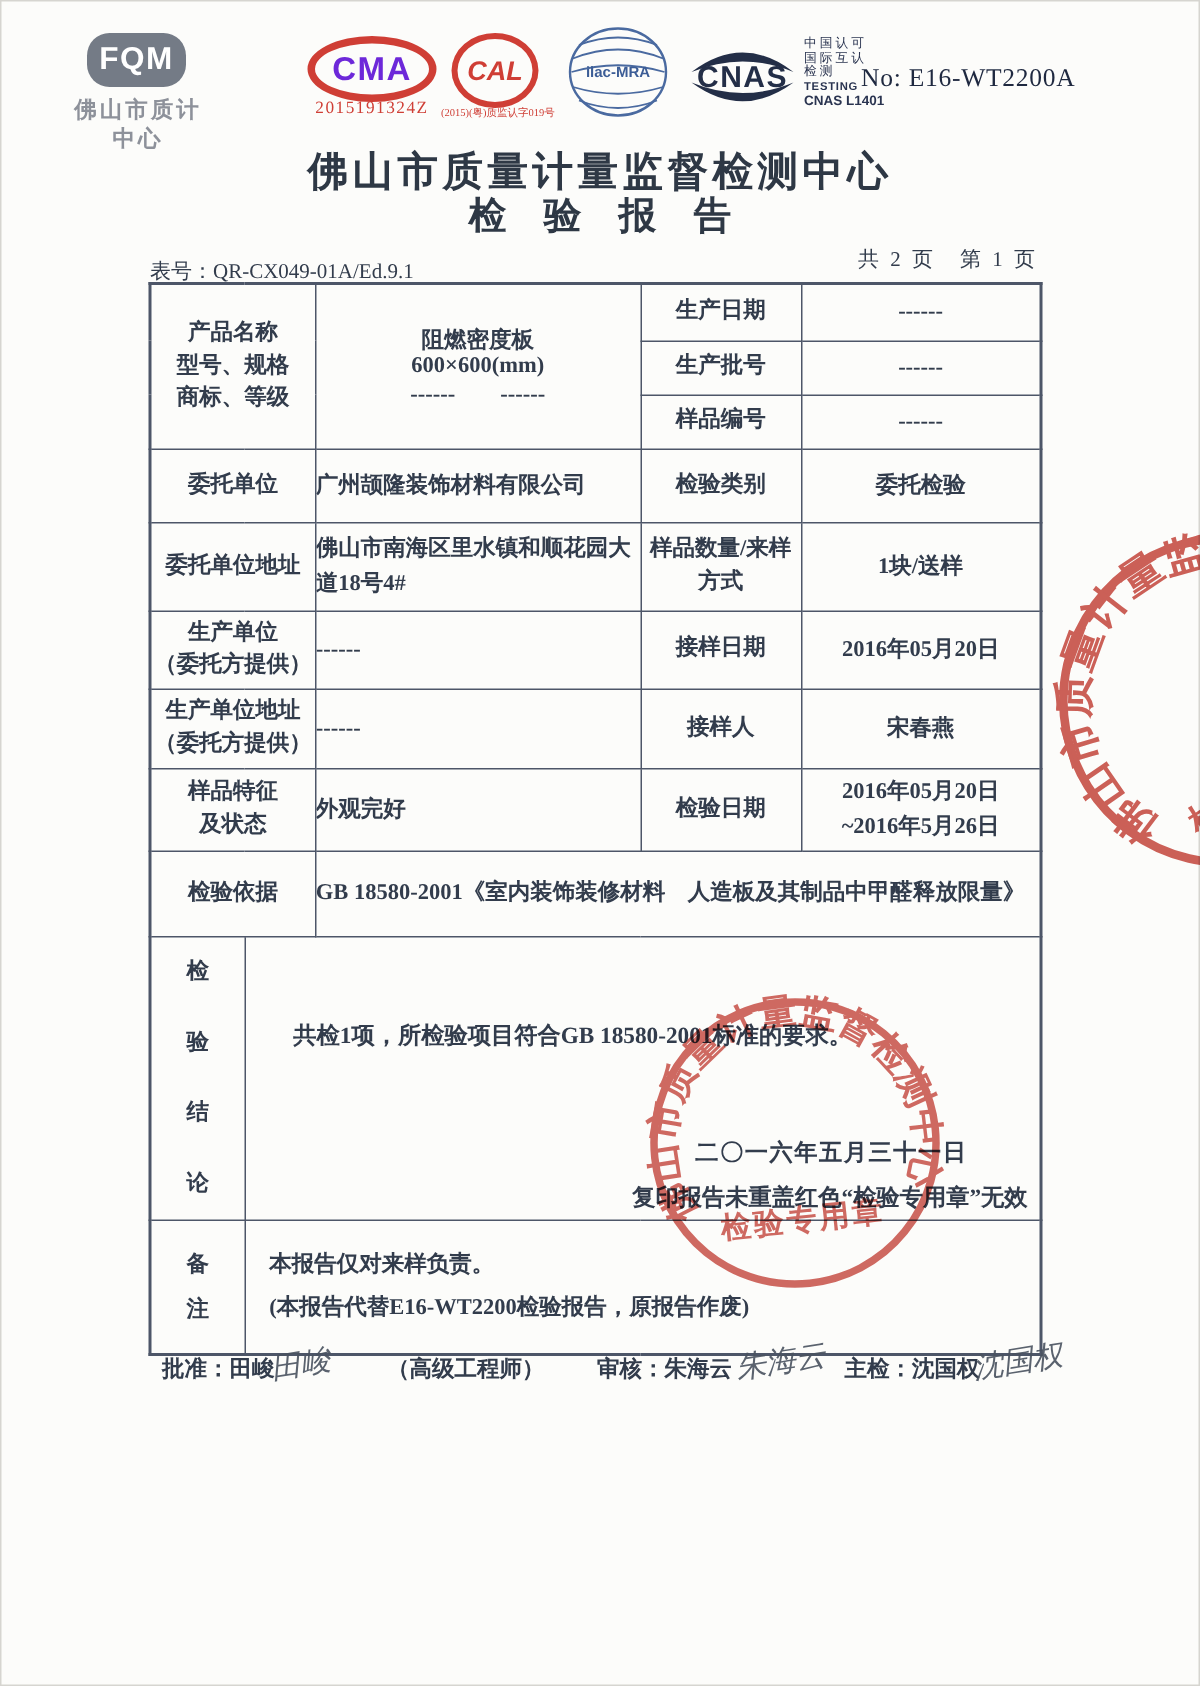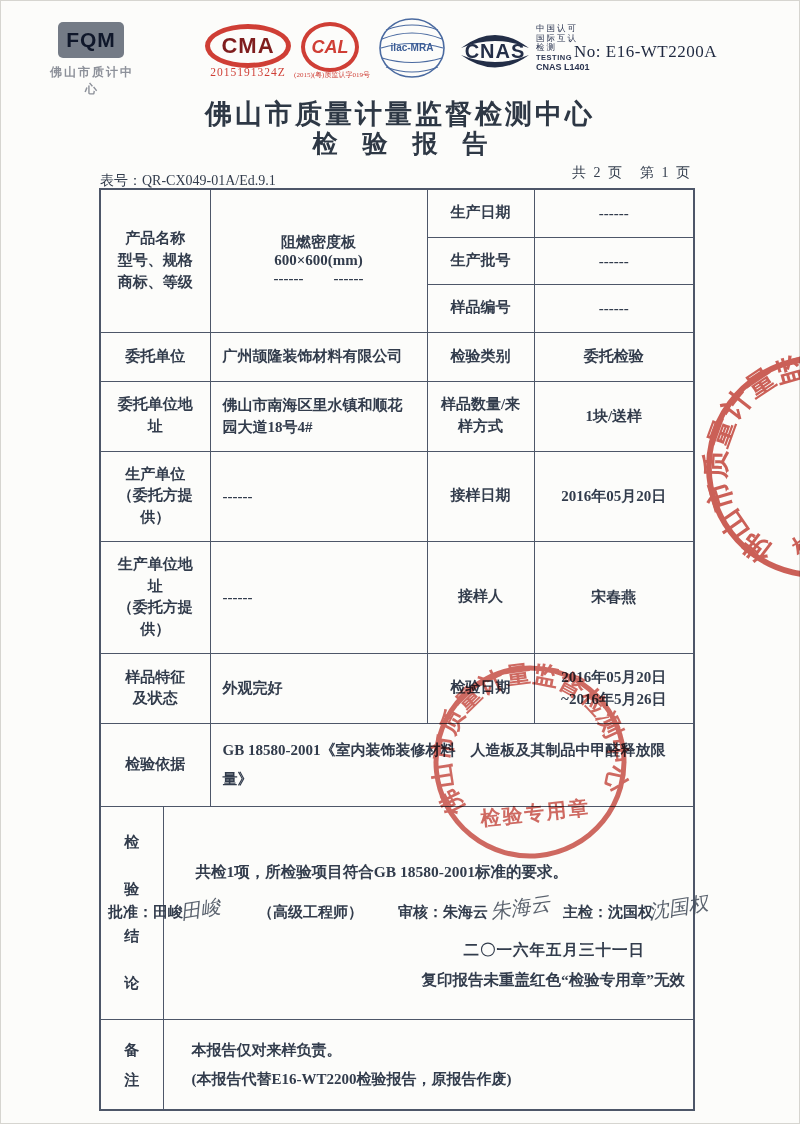--- a/index.html
+++ b/index.html
@@ -1,48 +1,48 @@
 <!DOCTYPE html>
 <html><head>
 <meta charset="utf-8">
 <style>
   html,body{margin:0;padding:0;background:#e9e8e4;}
   .page{position:relative;width:800px;height:1124px;margin:0 auto;background:#fcfcfa;
         font-family:"Liberation Serif","DejaVu Serif",serif;color:#323c4c;overflow:hidden;
         box-shadow:inset 0 0 0 1px #d6d5d0;}
   .abs{position:absolute;}
   
-  .fqm-box{left:58px;top:22px;width:66px;height:36px;background:#747b86;border-radius:5px;
-           display:flex;align-items:center;justify-content:center;color:#0f172a;
+  .fqm-box{left:58px;top:22px;width:66px;height:36px;background:#747b86;border-radius:15px;
+           display:flex;align-items:center;justify-content:center;color:#ffffff;
            font-family:"Liberation Sans",sans-serif;font-weight:bold;font-size:21px;letter-spacing:1px;}
-  .fqm-cap{left:44px;top:64px;width:96px;text-align:center;color:#8d919a;font-size:12px;
+  .fqm-cap{left:44px;top:64px;width:96px;text-align:center;color:#8d919a;font-size:15px;
            font-weight:bold;letter-spacing:2px;}
   .cma-oval{left:205px;top:24px;width:76px;height:34px;border:5px solid #cf3e35;border-radius:50%;
-            display:flex;align-items:center;justify-content:center;color:#7f1d1d;
+            display:flex;align-items:center;justify-content:center;color:#6d28d9;
             font-weight:bold;font-size:22px;font-family:"Liberation Sans",sans-serif;letter-spacing:1px;}
   .cma-num{left:198px;top:66px;width:100px;text-align:center;color:#cf3e35;font-size:11.5px;letter-spacing:1px;}
   .cal-circ{left:301px;top:22px;width:50px;height:42px;border:4px solid #cf3e35;border-radius:50%;
             display:flex;align-items:center;justify-content:center;color:#cf3e35;
             font-weight:bold;font-size:18px;font-family:"Liberation Sans",sans-serif;font-style:italic;}
   .cal-num{left:282px;top:70px;width:100px;text-align:center;color:#cf3e35;font-size:7px;}
   .ilac{left:378px;top:17px;}
   .cnas-logo{left:458px;top:28px;}
   .cnas-block{left:536px;top:24px;width:60px;color:#2a3450;font-size:8.5px;line-height:9.5px;letter-spacing:2px;}
   .cnas-block .en{font-family:"Liberation Sans",sans-serif;font-weight:bold;font-size:7.5px;letter-spacing:0.5px;}
   .cnas-l{left:536px;top:62px;color:#2a3450;font-family:"Liberation Sans",sans-serif;font-weight:bold;font-size:9px;}
   .report-no{left:574px;top:42px;font-size:17px;font-weight:normal;color:#1f2940;letter-spacing:0.5px;}
   
   .t-org{left:0;top:96px;width:800px;text-align:center;font-size:27px;font-weight:bold;letter-spacing:3px;color:#2e3845;}
   .t-doc{left:0;top:127px;width:800px;text-align:center;font-size:25px;font-weight:bold;color:#2e3845;}
   .meta-form{left:100px;top:172px;font-size:14px;}
   .meta-pages{left:460px;top:164px;width:232px;text-align:right;font-size:14px;letter-spacing:2px;}
   
   table.rep{position:absolute;left:99px;top:188px;width:594px;border-collapse:collapse;table-layout:fixed;}
   table.rep td{border:1px solid #4d5668;font-size:15px;font-weight:600;vertical-align:middle;
-               padding:12px;overflow:hidden;}
+               padding:0;overflow:hidden;}
   table.rep{border:2px solid #4d5668;}
   td.lab{text-align:center;white-space:pre-line;line-height:1.45;}
   td.vl{text-align:left;padding:2px 4px 2px 12px;line-height:1.5;}
   td.vc{text-align:center;white-space:pre-line;line-height:1.5;}
   .colflex{display:flex;flex-direction:column;justify-content:space-around;height:100%;align-items:center;text-align:center;}
   td.basis-v{text-align:left;padding:4px 10px;line-height:1.95;font-size:15.5px;}
   td.vert{white-space:pre-line;text-align:center;font-size:16px;}
   td.concl{position:relative;}
   .ctext{position:absolute;left:32px;top:55px;font-size:15.5px;}
   .cdate{position:absolute;left:300px;top:133px;font-size:15.5px;letter-spacing:1px;}

